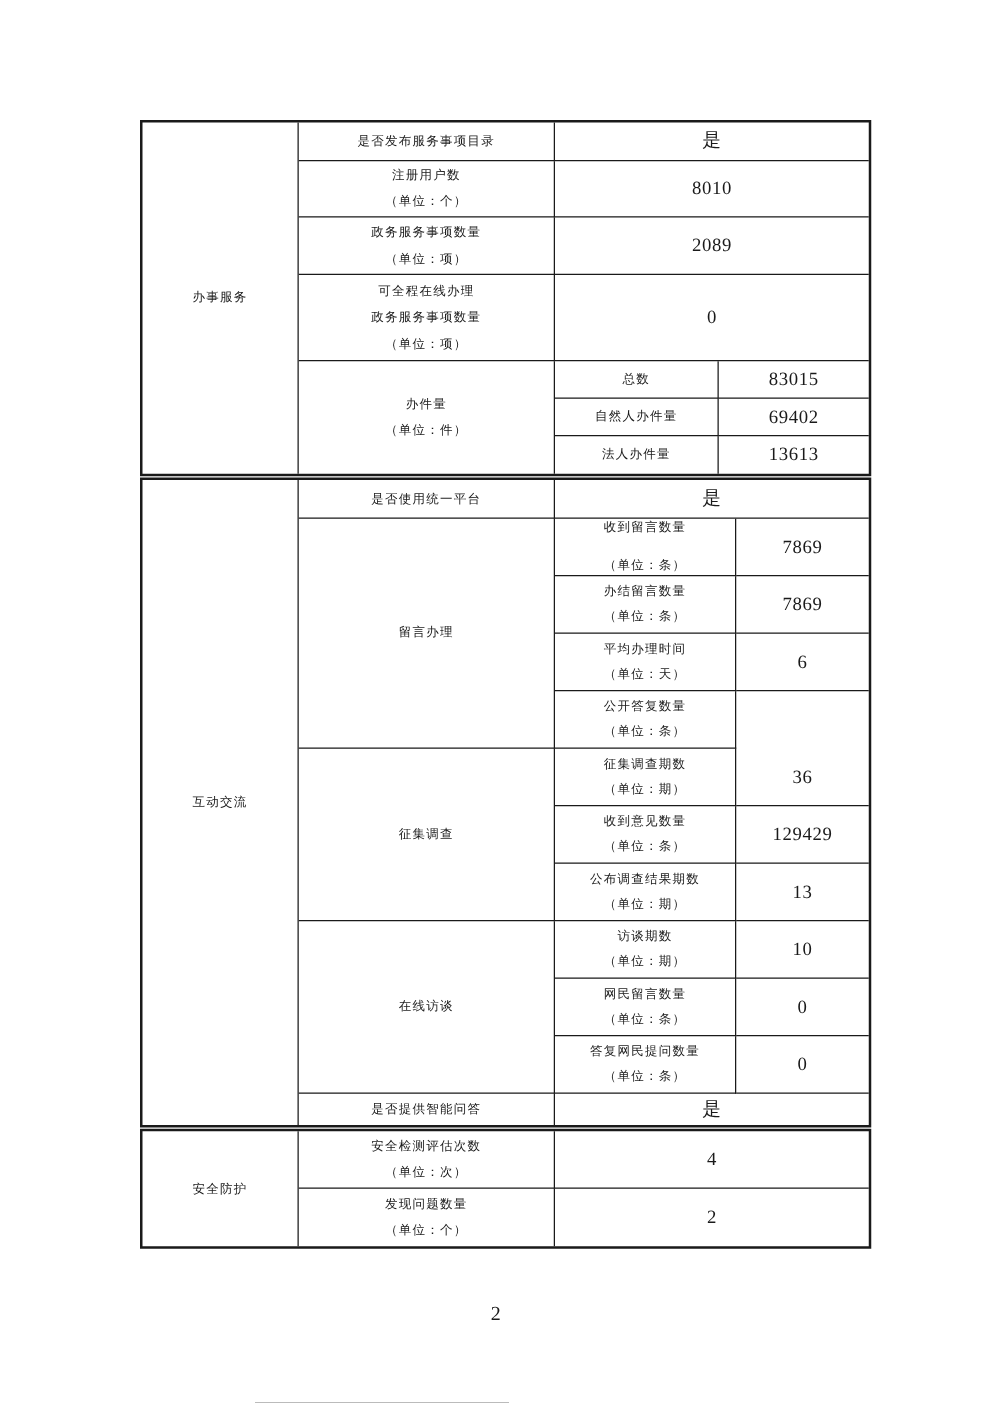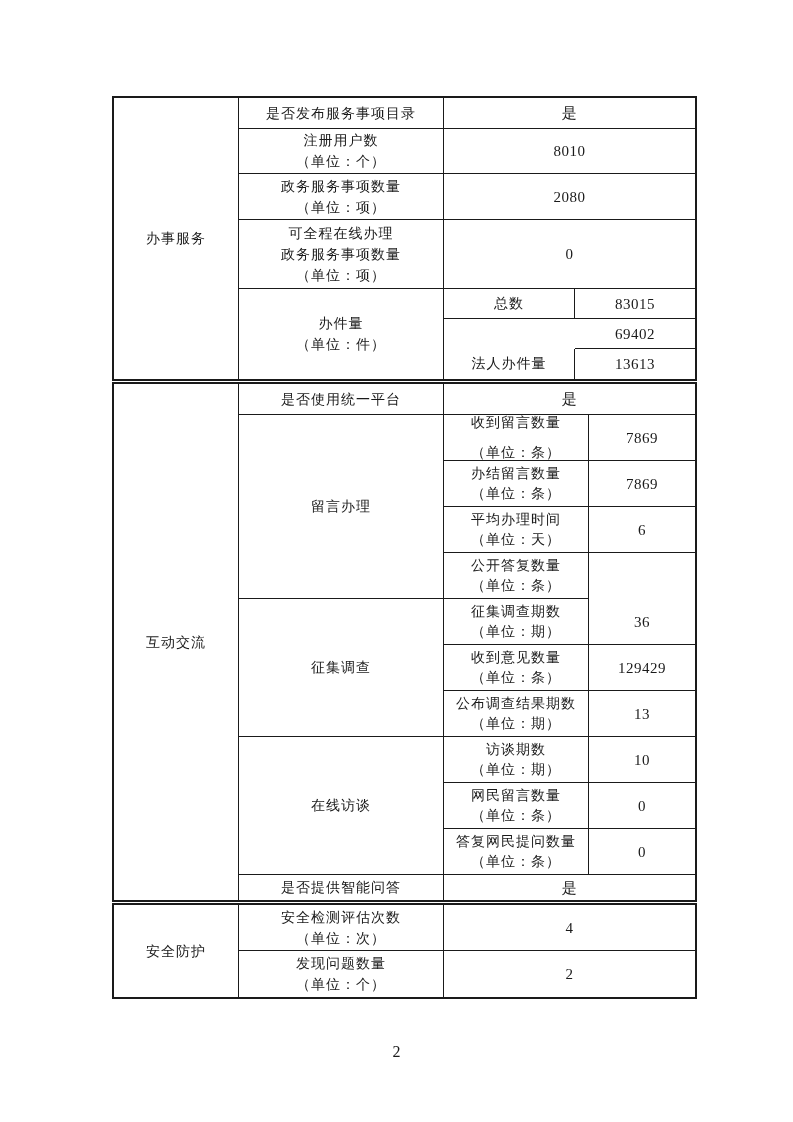--- a/index.html
+++ b/index.html
@@ -20,21 +20,21 @@
   #tblC { top:903px; grid-template-columns:125px 205px 251px;
           grid-template-rows:46px 46px; }
   .c {
     box-sizing:border-box;
     border-right:1px solid #1a1a1a; border-bottom:1px solid #1a1a1a;
     display:flex; flex-direction:column; align-items:center; justify-content:center;
     text-align:center; overflow:hidden;
   }
   .bR0 { border-right:none; }
   .bB0 { border-bottom:none; }
-  .ln  { font-size:14px; letter-spacing:1px; line-height:21px; white-space:nowrap; }
+  .ln  { font-size:10px; letter-spacing:1px; line-height:21px; white-space:nowrap; }
   .num { font-size:15px; letter-spacing:0.5px; line-height:20px; }
   .sub .ln { line-height:20px; }
   .pageno {
     position:absolute; top:1043px; left:0; right:0;
     text-align:center; font-size:16px;
   }
 </style>
 </head>
 <body>
 
@@ -58,21 +58,21 @@
     </div>
     <div class="c bR0" style="grid-column:3/5;grid-row:2;justify-content:center;">
       <div class="num">8010</div>
     </div>
 
     <div class="c" style="grid-column:2;grid-row:3;">
       <div class="ln">政务服务事项数量</div>
       <div class="ln">（单位：项）</div>
     </div>
     <div class="c bR0" style="grid-column:3/5;grid-row:3;">
-      <div class="num">2080</div>
+      <div class="num">2089</div>
     </div>
 
     <div class="c" style="grid-column:2;grid-row:4;">
       <div class="ln">可全程在线办理</div>
       <div class="ln">政务服务事项数量</div>
       <div class="ln">（单位：项）</div>
     </div>
     <div class="c bR0" style="grid-column:3/5;grid-row:4;">
       <div class="num">0</div>
     </div>
@@ -80,20 +80,23 @@
     <div class="c bB0" style="grid-column:2;grid-row:5/8;">
       <div class="ln">办件量</div>
       <div class="ln">（单位：件）</div>
     </div>
     <div class="c sub" style="grid-column:3;grid-row:5;">
       <div class="ln">总数</div>
     </div>
     <div class="c bR0" style="grid-column:4;grid-row:5;">
       <div class="num">83015</div>
     </div>
+    <div class="c sub" style="grid-column:3;grid-row:6;">
+      <div class="ln">自然人办件量</div>
+    </div>
     <div class="c bR0" style="grid-column:4;grid-row:6;">
       <div class="num">69402</div>
     </div>
     <div class="c sub bB0" style="grid-column:3;grid-row:7;">
       <div class="ln">法人办件量</div>
     </div>
     <div class="c bR0 bB0" style="grid-column:4;grid-row:7;">
       <div class="num">13613</div>
     </div>
   </div>

